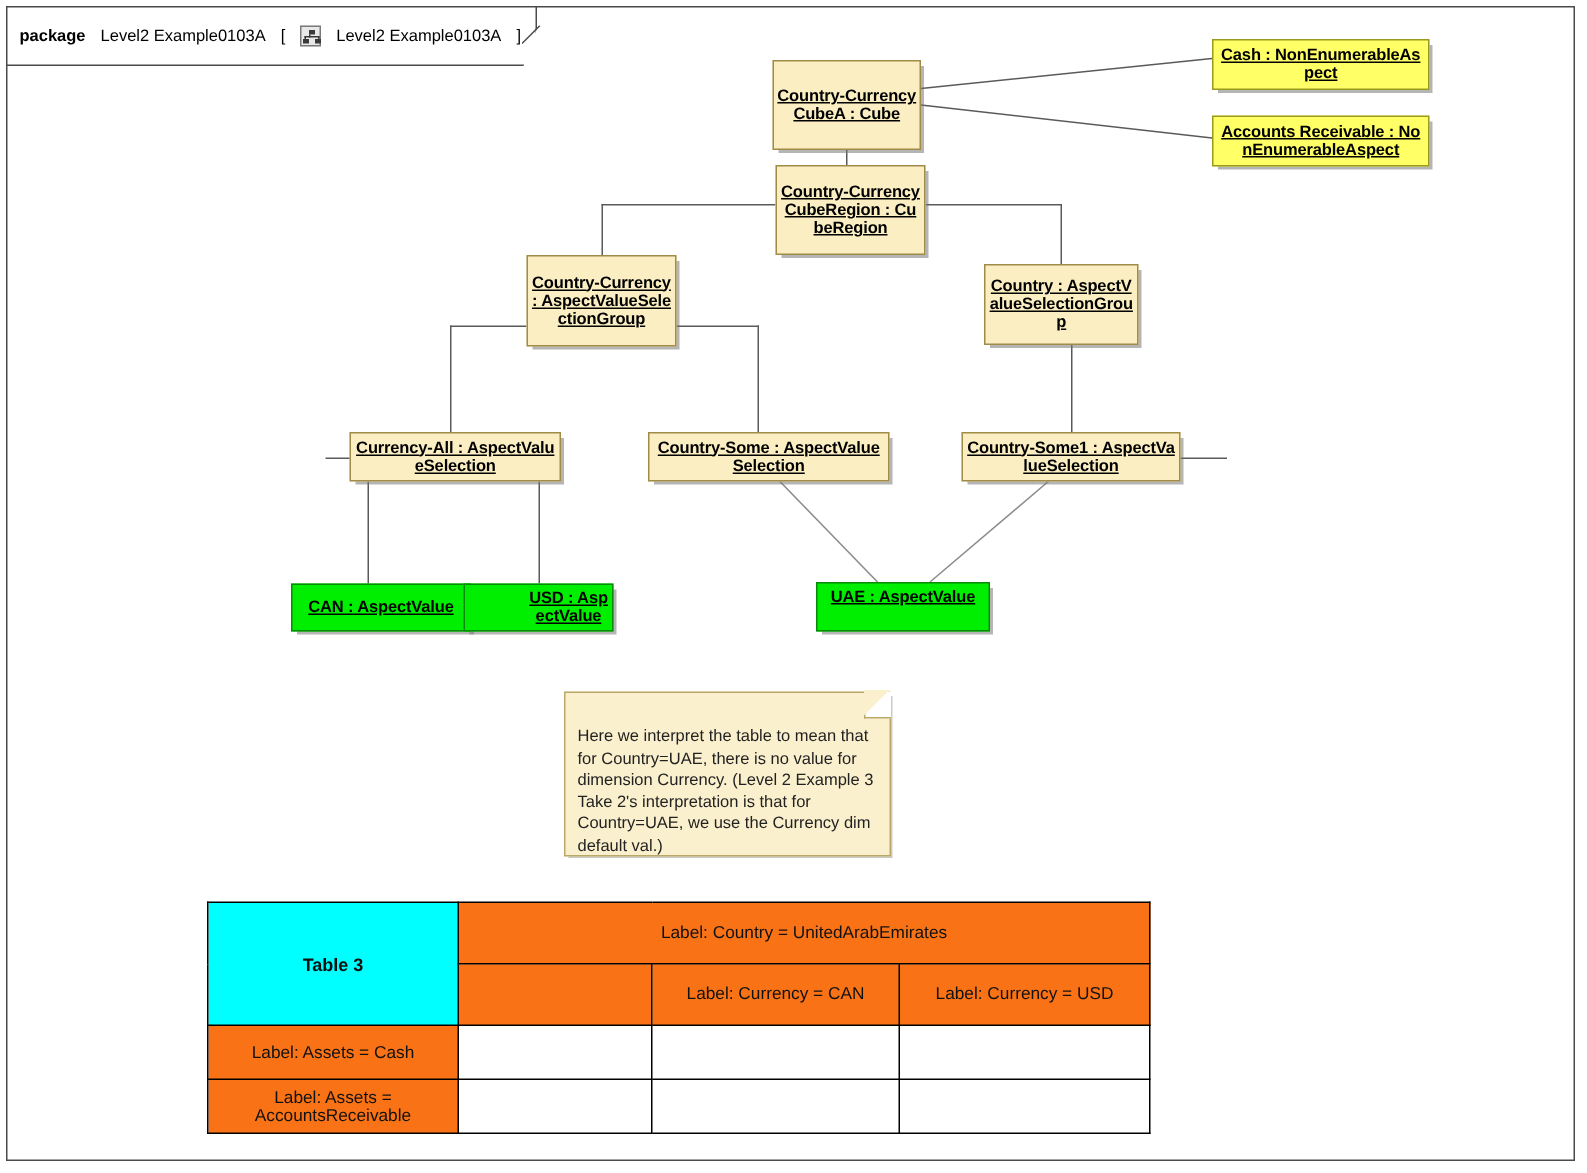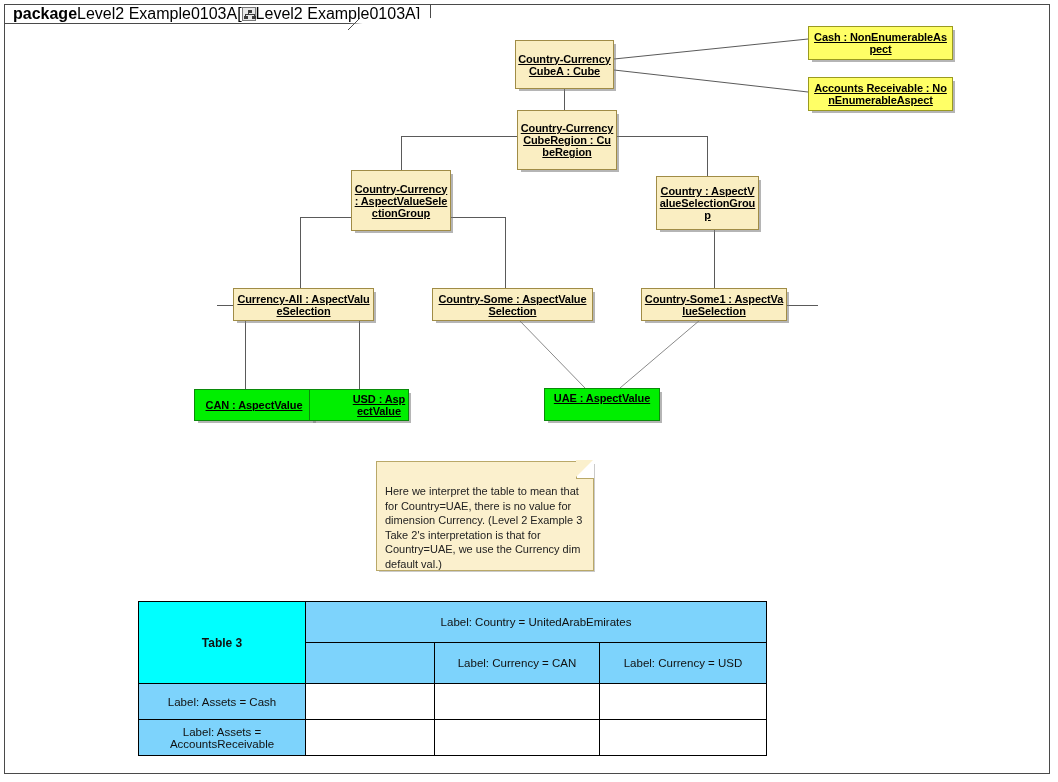--- a/index.html
+++ b/index.html
@@ -9,27 +9,27 @@
     font-family:"Liberation Sans","DejaVu Sans",sans-serif;
     color:#000;
   }
 
   
   #frame{
     position:absolute;left:4px;top:4px;width:1046px;height:770px;
     border:1px solid #4a4a4a;background:#ffffff;box-sizing:border-box;
   }
   #pkg-tab{
-    position:absolute;left:4px;top:4px;height:20px;
+    position:absolute;left:4px;top:4px;height:40px;
     box-sizing:border-box;
     border:1px solid #4a4a4a;border-bottom:1px solid #4a4a4a;
     background:#ffffff;
     padding:0 10px 0 8px;
-    display:flex;align-items:center;gap:0;
-    font-size:16px;line-height:1;white-space:nowrap;
+    display:flex;align-items:center;gap:10px;
+    font-size:11px;line-height:1;white-space:nowrap;
     z-index:5;
   }
   #pkg-tab .kw{font-weight:bold;}
   #pkg-tab .sq{color:#000;}
   .tree-icon{
     display:inline-block;width:14px;height:14px;position:relative;
     border:1px solid #7a7a7a;background:#e8e8e8;vertical-align:middle;
     box-sizing:border-box;
   }
   .tree-icon i{position:absolute;background:#3a3a3a;display:block;}
@@ -98,21 +98,21 @@
     border-collapse:collapse;
     font-size:11.5px;color:#111;
     z-index:3;
   }
   #tbl td{
     border:1px solid #000;
     padding:2px 4px;
     text-align:center;vertical-align:middle;
     background:#ffffff;
   }
-  #tbl td.hdr{background:#7dd3fc;}
+  #tbl td.hdr{background:#f97316;}
   #tbl td.corner{background:#00ffff;font-weight:bold;font-size:12px;}
 </style>
 </head>
 <body>
 
 <div id="frame"></div>
 
 <div id="canvas">
 
   <div class="ln lnv" style="left:564px;top:88px;height:22px;"></div>
@@ -139,21 +139,21 @@
 
   <div class="ln lnv" style="left:359px;top:320px;height:69px;"></div>
 
   <svg class="diag">
     <line x1="614" y1="59" x2="808" y2="39" stroke="#5a5a5a" stroke-width="1"></line>
     <line x1="614" y1="70" x2="808" y2="92" stroke="#5a5a5a" stroke-width="1"></line>
     <line x1="519" y1="320" x2="585" y2="388" stroke="#8a8a8a" stroke-width="1"></line>
     <line x1="700" y1="320" x2="620" y2="388" stroke="#8a8a8a" stroke-width="1"></line>
   </svg>
 
-  <div class="node cream" style="left:515px;top:40px;width:99px;height:49px;">
+  <div class="node cream" style="left:515px;top:40px;width:99px;height:60px;">
     <span class="lbl">Country-CurrencyCubeA : Cube</span>
   </div>
 
   <div class="node yellow" style="left:808px;top:26px;width:145px;height:34px;">
     <span class="lbl">Cash : NonEnumerableAspect</span>
   </div>
 
   <div class="node yellow" style="left:808px;top:77px;width:145px;height:34px;">
     <span class="lbl">Accounts Receivable : NonEnumerableAspect</span>
   </div>

